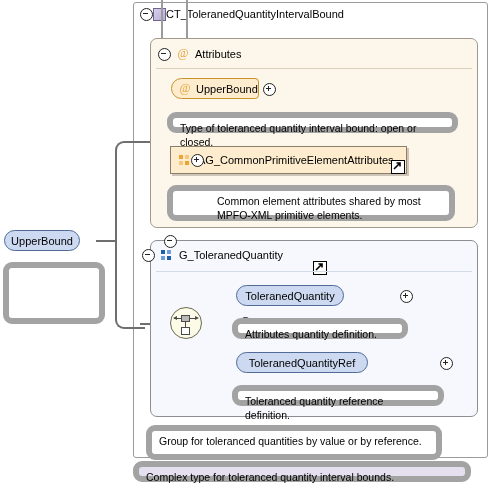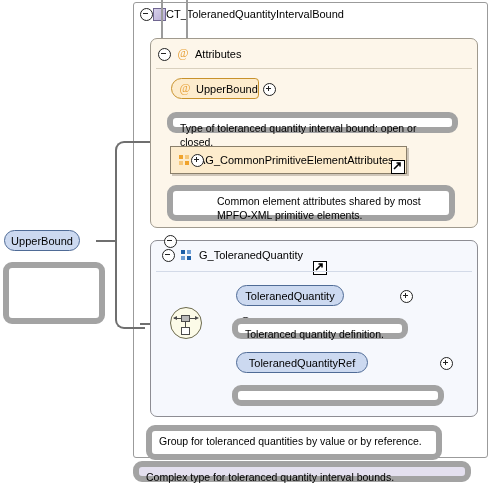--- a/index.html
+++ b/index.html
@@ -121,21 +121,21 @@
 
   
   #grp-panel{
     left:150px;top:240px;width:328px;height:177px;
     background:#f6f8fd;
     border:1px solid #8d8d93;
     border-radius:7px;
     box-sizing:border-box;
   }
   #grp-header{
-    left:162px;top:248px;height:14px;
+    left:142px;top:248px;height:14px;
     display:flex;align-items:center;gap:6px;
   }
   #grp-divider{
     left:156px;top:271px;width:316px;height:1px;background:#d3dae8;
   }
   #grp-ext{left:313px;top:261px;}
 
   
   #choice{
     left:170px;top:307px;width:32px;height:32px;
@@ -339,29 +339,30 @@
   <span class="sq-bot"></span>
 </div>
 <span class="abs toggle" id="choice-toggle"></span>
 
 <div class="abs elem" id="elem-tq">
   <span>ToleranedQuantity</span>
 </div>
 <span class="abs toggle plus" id="tq-toggle"></span>
 <div class="abs doc" id="doc-tq">
   <span class="notch"></span>
-  <span>Toleranced quantity definition.</span>
+  <span>Attributes quantity definition.</span>
 </div>
 
 <div class="abs elem" id="elem-tqr">
   <span>ToleranedQuantityRef</span>
 </div>
 <span class="abs toggle plus" id="tqr-toggle"></span>
 <div class="abs doc" id="doc-tqr">
   <span class="notch"></span>
+  <span>Toleranced quantity reference definition.</span>
 </div>
 
 <div class="abs doc" id="doc-group">
   <span class="notch"></span>
   <span>Group for toleranced quantities by value or by reference.</span>
 </div>
 
 
 <div class="abs" id="upper-bound">
   <span>UpperBound</span>

